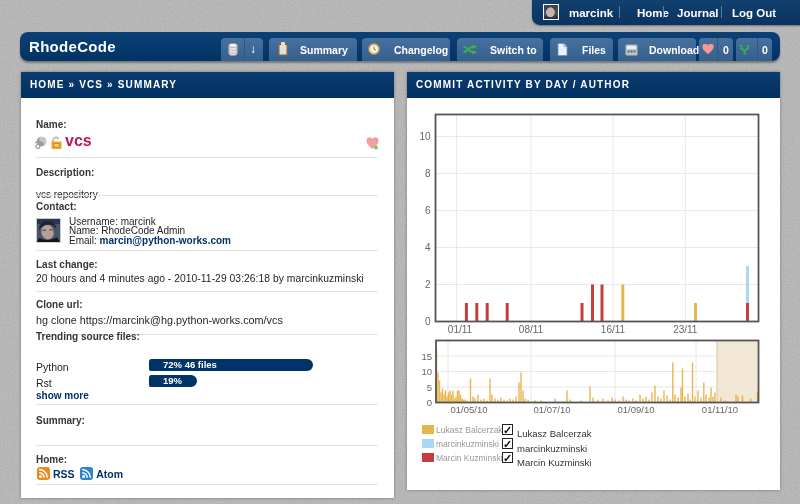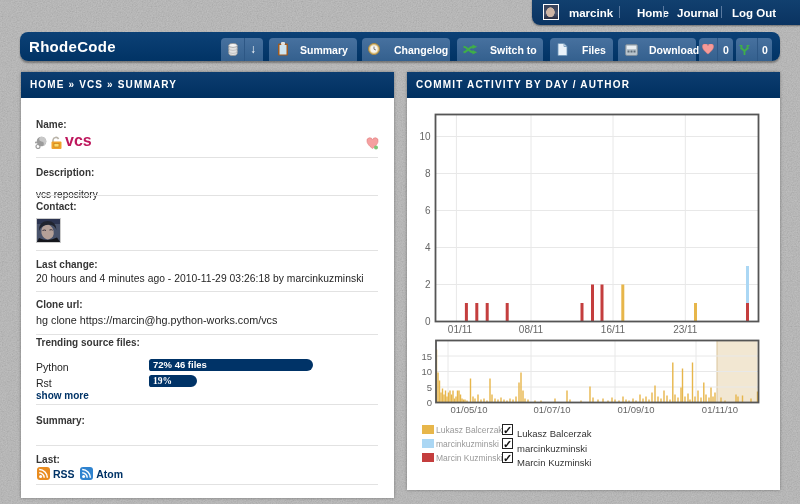--- a/index.html
+++ b/index.html
@@ -39,21 +39,21 @@
   background:linear-gradient(#0c3d70,#003060);
   color:#fff; font-size:10px; font-weight:bold; letter-spacing:1.15px;
   line-height:26px; padding-left:9px; }
 
 
 .lab { position:absolute; left:15px; font-size:10px; font-weight:bold; color:#363636; }
 .txt { position:absolute; left:15px; font-size:10px; color:#252525; }
 .rule { position:absolute; left:15px; width:342px; height:1px; background:#e2e2e2; }
 a.nv { color:#003367; font-weight:bold; text-decoration:none; }
 .bar { position:absolute; background:#003367; height:12px; border-radius:3px 7px 7px 3px;
-  color:#fff; font-size:9.5px; font-weight:bold; line-height:12px; padding-left:4px; }
+  color:#fff; font-size:9.5px; font-weight:bold; line-height:12px; padding-left:14px; }
 
 
 .sw { position:absolute; width:12px; height:9px; }
 .lgt { position:absolute; font-size:8.5px; color:#999; }
 .cb { position:absolute; width:11px; height:11px; background:#fff; border:1.5px solid #222;
   font-size:11px; line-height:10px; font-weight:bold; color:#111; text-align:center; }
 .cbl { position:absolute; font-size:9.5px; color:#333; }
 </style>
 </head>
 <body>
@@ -191,42 +191,47 @@
   <div style="position:absolute;left:15px;top:146px;width:25px;height:25px;background:#fff;border:1px solid #ccc;">
     <svg width="23" height="23">
         <rect width="23" height="23" fill="#49536b"></rect>
       <rect width="23" height="5" fill="#2c3450"></rect>
       <ellipse cx="10.5" cy="13" rx="6.2" ry="7.5" fill="#b4a098" transform="rotate(-12 10.5 13)"></ellipse>
       <path d="M2 12 Q1.5 2.5 10.5 2 Q19 2 19.5 11 Q17.5 5.5 11 5.8 Q4.5 6 2 12 Z" fill="#20242f"></path>
       <path d="M0 23 L2 19 Q11 23 20 18.5 L23 23 Z" fill="#15161c"></path>
       <path d="M5.5 11.5 q2 -1 3.5 0 M12.5 11 q2 -0.8 3.2 0.2" stroke="#3a3540" stroke-width="1" fill="none"></path>
     </svg>
   </div>
+  <div class="txt" style="top:145px; left:48px; line-height:9.3px;">
+    Username: marcink<br>
+    Name: RhodeCode Admin<br>
+    Email: <a class="nv" href="#">marcin@python-works.com</a>
+  </div>
   <div class="rule" style="top:178px;"></div>
 
   <div class="lab" style="top:187px;">Last change:</div>
   <div class="txt" style="top:201px; font-size:10.3px; letter-spacing:.05px;">20 hours and 4 minutes ago - 2010-11-29 03:26:18 by marcinkuzminski</div>
   <div class="rule" style="top:219px;"></div>
 
   <div class="lab" style="top:227px;">Clone url:</div>
-  <div class="txt" style="top:242px; font-size:10.8px;">hg clone https://marcin@hg.python-works.com/vcs</div>
+  <div class="txt" style="top:242px; font-size:10.8px;">hg clone https://marcink@hg.python-works.com/vcs</div>
   <div class="rule" style="top:262px;"></div>
 
-  <div class="lab" style="top:265px;text-align:center;">Trending source files:</div>
+  <div class="lab" style="top:259px;text-align:center;">Trending source files:</div>
   <div class="txt" style="top:289px; font-size:10.5px;">Python</div>
   <div class="bar" style="left:128px; top:287px; width:164px;">72% 46 files</div>
   <div class="txt" style="top:305px; font-size:10.5px;">Rst</div>
-  <div class="bar" style="left:128px; top:303px; width:48px;font-family:Liberation Serif, serif;">19%</div>
+  <div class="bar" style="left:128px; top:303px; width:48px;">19%</div>
   <a class="nv abs" style="left:15px; top:318px; font-size:10px;" href="#">show more</a>
   <div class="rule" style="top:332px;"></div>
 
   <div class="lab" style="top:343px;">Summary:</div>
   <div class="rule" style="top:373px;"></div>
 
-  <div class="lab" style="top:382px;">Last:</div>
+  <div class="lab" style="top:382px;">Home:</div>
   <div style="position:absolute; left:16px; top:395px; font-size:10.5px;">
     <svg width="13" height="13" style="vertical-align:-2px;">
         <rect width="13" height="13" rx="3" fill="#e98c1f"></rect>
         <circle cx="3.6" cy="9.4" r="1.5" fill="#fff"></circle>
         <path d="M2.2 5.8 a5 5 0 0 1 5 5 M2.2 2.6 a8.2 8.2 0 0 1 8.2 8.2" stroke="#fff" stroke-width="1.5" fill="none"></path>
       </svg>
     <a class="nv" href="#">RSS</a>&nbsp;
     <svg width="13" height="13" style="vertical-align:-2px;">
         <rect width="13" height="13" rx="3" fill="#2f83cf"></rect>
         <circle cx="3.6" cy="9.4" r="1.5" fill="#fff"></circle>

